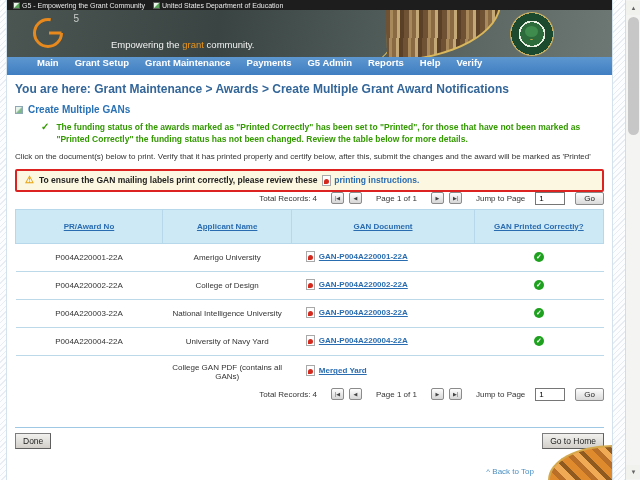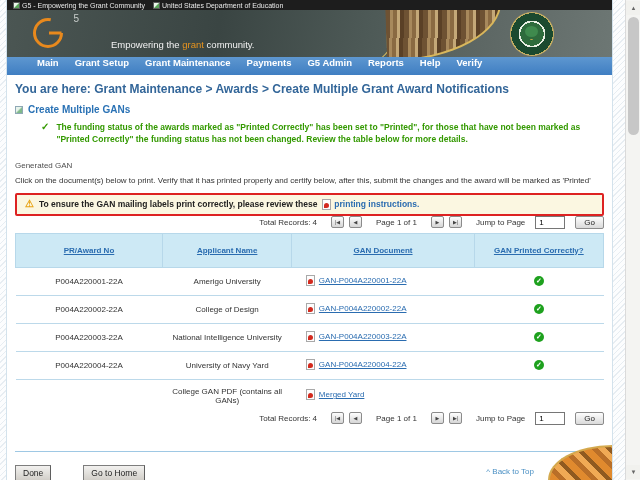--- a/index.html
+++ b/index.html
@@ -89,28 +89,28 @@
   .go-btn { margin-left:10px; height:13px; padding:0 8px; font-size:8px; font-family:inherit;
     background:linear-gradient(#fdfdfd,#dadada); border:1px solid #8b8b8b; border-radius:2px; color:#222; }
 
   
   table { width:100%; border-collapse:collapse; margin-top:4px; font-size:8px; }
   th { background:#cde9f5; color:#2a6cb0; font-weight:bold; text-decoration:underline;
     padding:12px 2px; border:1px solid #b7d8ea; text-align:center; }
   td { padding:7px 2px; border-bottom:1px solid #bcd9ea; text-align:center; color:#333; }
   tr.no-border td { border-bottom:none; }
   .col1{width:25%} .col2{width:22%} .col3{width:31%} .col4{width:22%}
-  .doc-cell { text-align:left; padding-left:14px; }
+  .doc-cell { text-align:left; padding-left:14px;font-weight:bold; }
   .doclink { display:inline-flex; align-items:center; gap:4px; color:#2a6cb0; text-decoration:underline; }
   .check { display:inline-flex; width:10px; height:10px; border-radius:50%; background:#1ea11e;
     color:#fff; font-size:7px; font-weight:bold; align-items:center; justify-content:center; }
 
   
   .footer-line { margin-top:26px; border-top:1px solid #9ec8e4; }
-  .footer-btns { margin-top:13px; display:flex; gap:32px; }
+  .footer-btns { margin-top:5px; display:flex; gap:32px;justify-content:space-between; }
   .form-btn { font-size:8.5px; font-family:inherit; color:#222; padding:2px 7px;
     background:linear-gradient(#f2f1ef,#d2cfc9); border:1px solid #7d7d7d;
     border-right-color:#5f5f5f; border-bottom-color:#5f5f5f; }
   .back-to-top { position:absolute; right:78px; bottom:4px; font-size:8px;
     color:#4a90c4; text-decoration:none; }
   .corner-art { position:absolute; right:0; bottom:0; width:64px; height:35px;
     border-top-left-radius:100% 100%; border-top:2px solid #d4a94e; border-left:2px solid #d4a94e;
     background:repeating-linear-gradient(45deg,#e08a2e 0 7px,#b96f28 7px 12px,#f0aa55 12px 18px,#8f5a20 18px 22px); }
 </style>
 </head>
@@ -168,21 +168,20 @@
     <div class="title-row">
       <span class="title-icon"></span>
       <span class="page-title">Create Multiple GANs</span>
     </div>
 
     <div class="success">
       <span class="check-glyph">✓</span>
       <span>The funding status of the awards marked as "Printed Correctly" has been set to "Printed", for those that have not been marked as "Printed Correctly" the funding status has not been changed. Review the table below for more details.</span>
     </div>
 
-    <div class="section-label">Generated GAN</div>
 
     <div class="instruction">Click on the document(s) below to print. Verify that it has printed properly and certify below, after this, submit the changes and the award will be marked as 'Printed'</div>
 
     <div class="warning-box">
       <span class="warning-glyph">⚠</span>
       <span>To ensure the GAN mailing labels print correctly, please review these</span>
       <a class="warn-link">
         <span class="pdf-icon"></span>
         <span>printing instructions.</span>
       </a>

